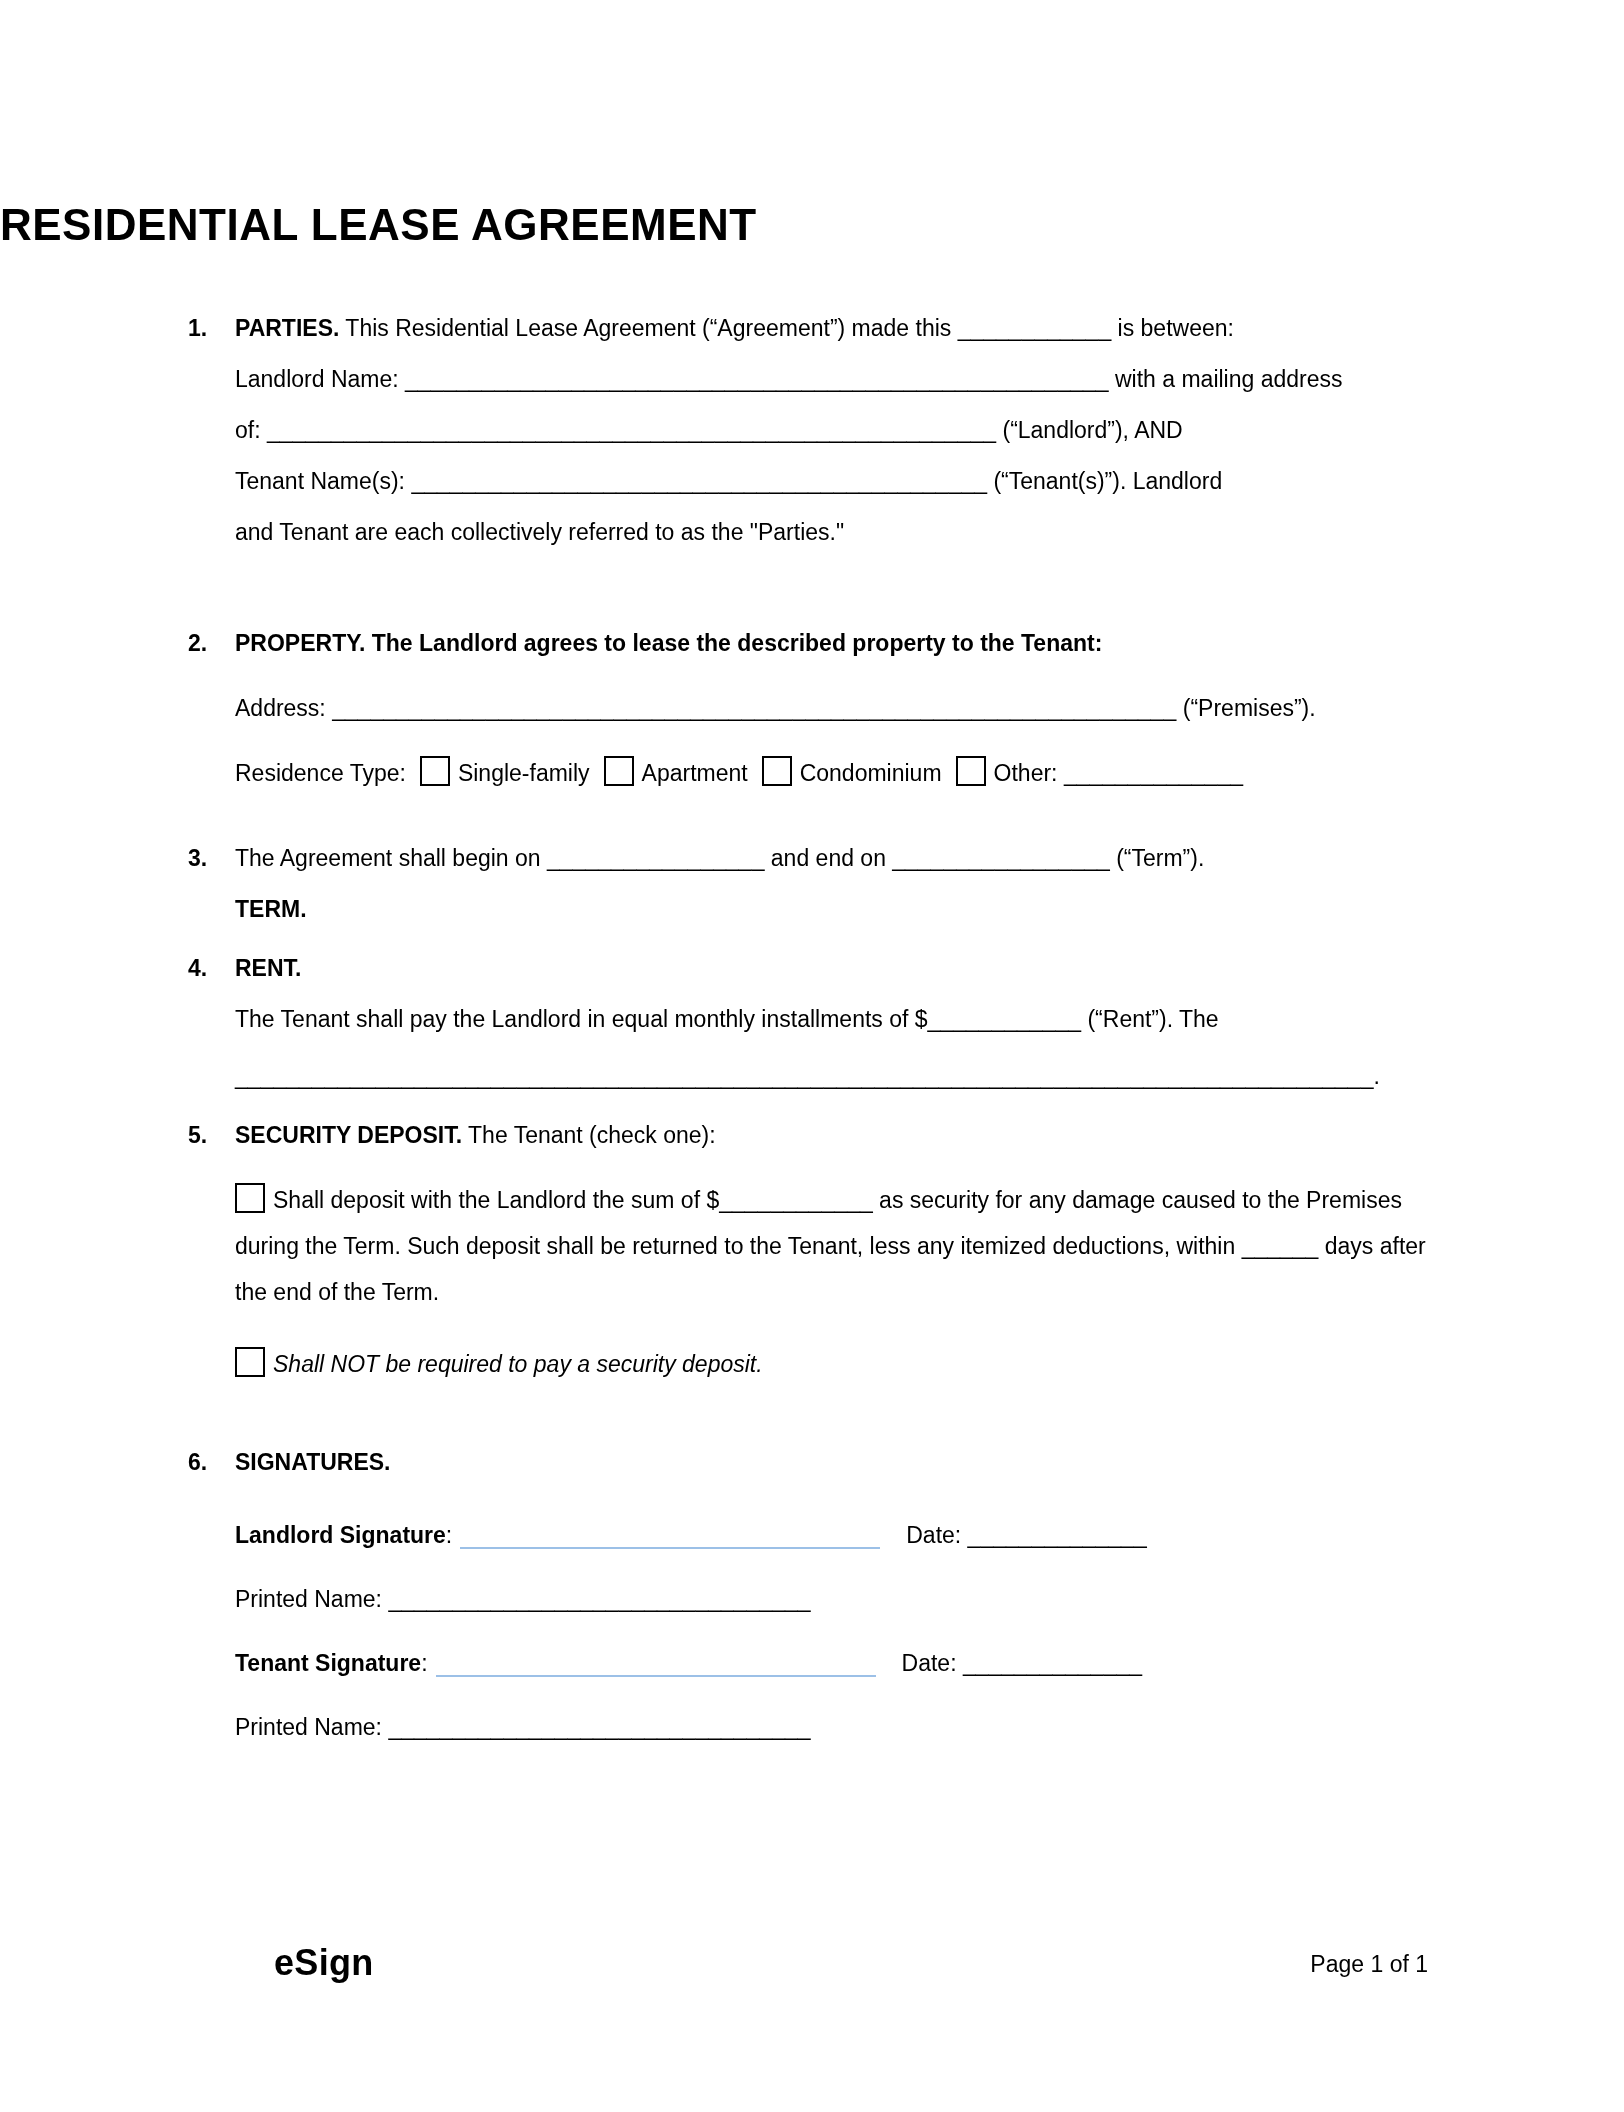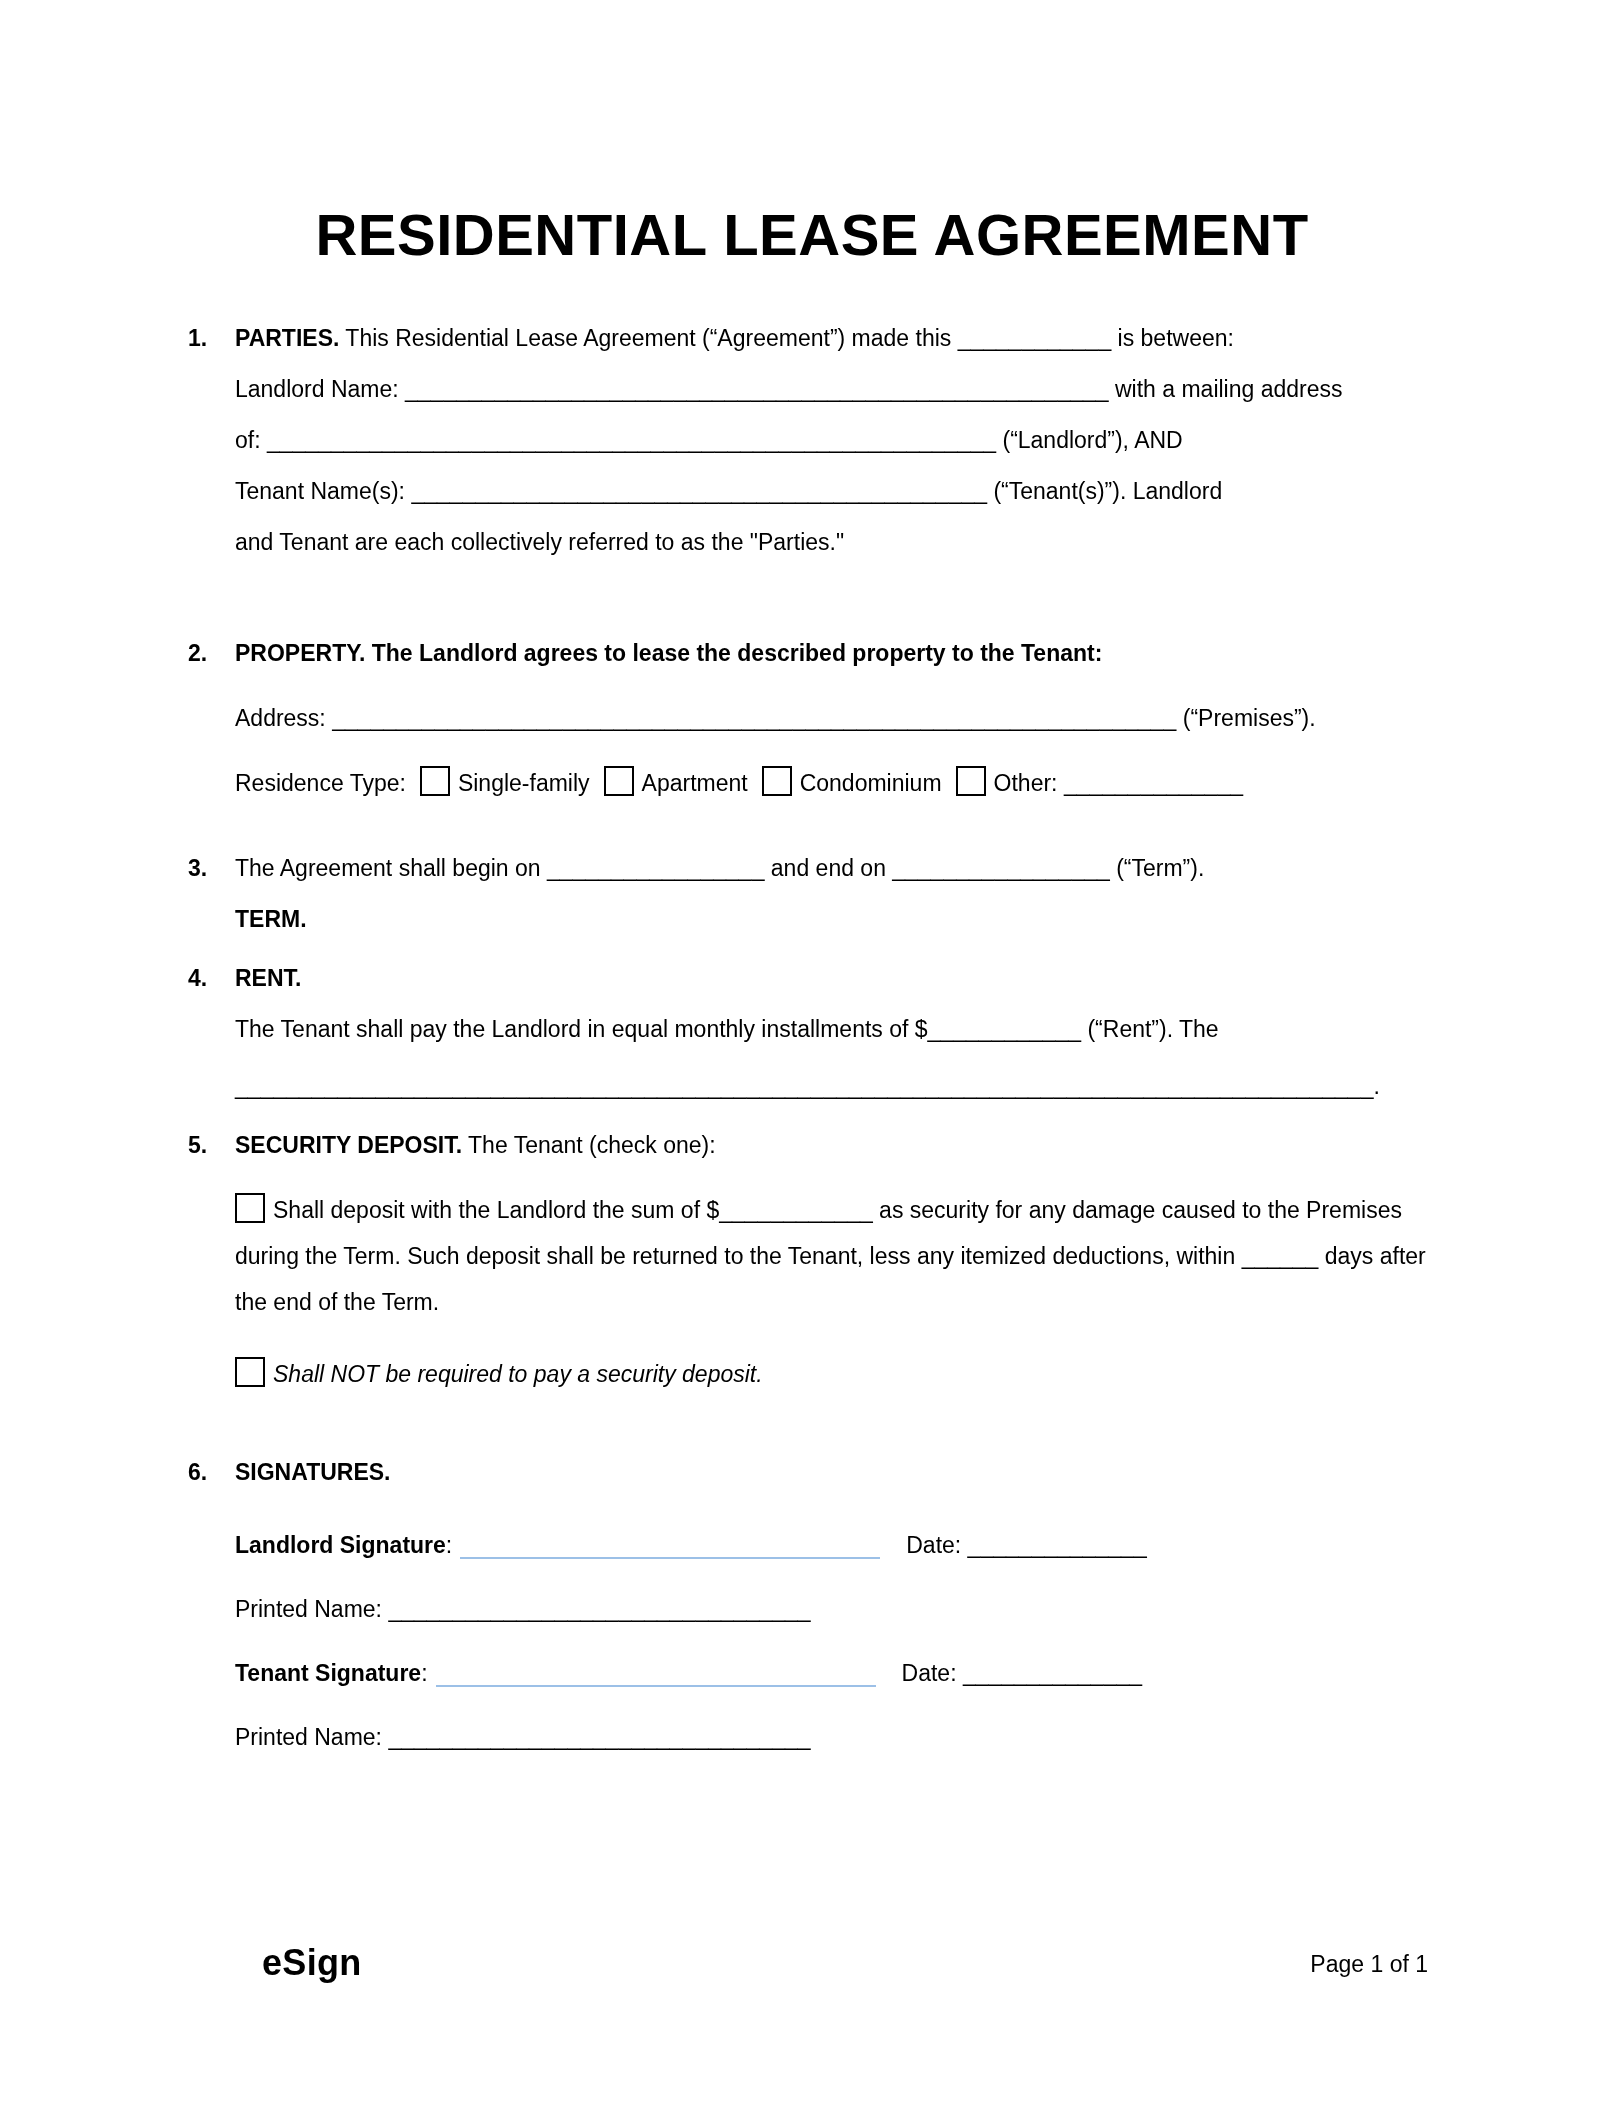--- a/index.html
+++ b/index.html
@@ -8,23 +8,23 @@
     height: 2112px;
     background: #ffffff;
     color: #000000;
     font-family: "Liberation Sans", sans-serif;
     font-size: 23px;
     position: relative;
     overflow: hidden;
   }
   .title {
     padding-top: 170px;
-    text-align: center;
+    text-align: left;
     font-weight: bold;
-    font-size: 58px;
+    font-size: 44px;
     letter-spacing: 0.5px;
     line-height: 52px;
   }
   .sections { padding: 0 190px 0 188px; }
   .section { display: flex; align-items: flex-start; }
   .sec-num { flex: 0 0 47px; width: 47px; font-weight: bold; line-height: 51px; }
   .sec-body { flex: 1; min-width: 0; }
   .ln { line-height: 51px; white-space: nowrap; }
   .b { font-weight: bold; }
   .mt-sm { margin-top: 14px; }
@@ -52,21 +52,21 @@
     height: 24px;
     border-bottom: 2px solid #9cc0e7; 
     vertical-align: -6px;
     margin: 0 10px 0 8px;
   }
   .sig-line.landlord { width: 420px; }
   .sig-line.tenant   { width: 440px; }
   .date-label { margin-left: 16px; }
   .footer {
     position: absolute;
-    left: 4px; right: 0; top: 1942px;
+    left: 16px; right: 0; top: 1942px;
     display: flex;
     justify-content: space-between;
     align-items: flex-end;
     padding: 0 196px 0 258px;
   }
   .brand { font-weight: bold; font-size: 36px; letter-spacing: 0.3px; }
   .page-indicator { font-size: 23px; line-height: 40px; }
 </style>
 </head>
 <body>

